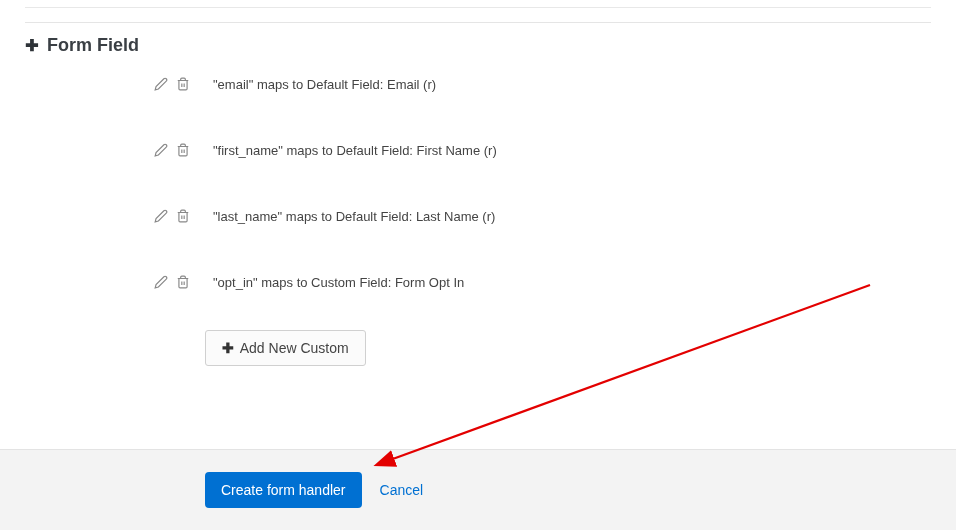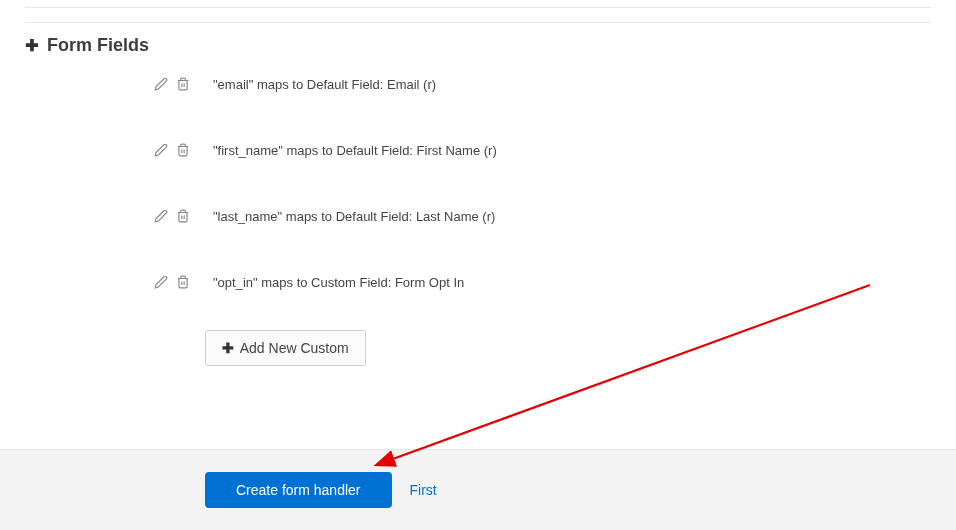--- a/index.html
+++ b/index.html
@@ -110,21 +110,21 @@
       border-top: 1px solid #e3e3e3;
       padding: 22px 25px 22px 205px;
       display: flex;
       align-items: center;
       gap: 18px;
     }
     .btn-primary {
       background: #0070d2;
       color: #ffffff;
       border: none;
-      padding: 10px 31px;
+      padding: 10px 16px;
       font-size: 14px;
       border-radius: 4px;
       cursor: pointer;
       font-weight: 500;
     }
     .link-cancel {
       color: #0070d2;
       font-size: 14px;
       text-decoration: none;
       cursor: pointer;
@@ -141,21 +141,21 @@
   </style>
 </head>
 <body>
 
 <div class="page-container">
   <div class="section-header-pre"></div>
 
   <div class="section">
     <div class="section-header">
       <span class="plus-icon-header">✚</span>
-      <span class="section-title">Form Fields</span>
+      <span class="section-title">Form Field</span>
     </div>
 
     <div class="field-list">
 
       <div class="field-row">
         <div class="field-actions">
           <span class="icon-btn">
             <svg viewBox="0 0 24 24" fill="none" stroke="currentColor" stroke-width="2">
                 <path d="M17 3a2.8 2.8 0 0 1 4 4L7.5 20.5 2 22l1.5-5.5L17 3z"></path>
               </svg>
@@ -222,21 +222,21 @@
     <div class="add-field-row">
       <button class="btn-add">
         <span class="plus-small">✚</span>
         <span>Add New Custom</span>
       </button>
     </div>
   </div>
 
   <div class="footer-bar">
     <button class="btn-primary">Create form handler</button>
-    <a class="link-cancel">First</a>
+    <a class="link-cancel">Cancel</a>
   </div>
 
   <svg class="annotation-arrow" viewBox="0 0 510 200">
     <defs>
       <marker id="arrowhead" markerWidth="10" markerHeight="8" refX="2" refY="4" orient="auto">
         <polygon points="0 0, 10 4, 0 8" fill="#e30000"></polygon>
       </marker>
     </defs>
     <line x1="500" y1="5" x2="20" y2="180" stroke="#e30000" stroke-width="2.2" marker-end="url(#arrowhead)"></line>
   </svg>

